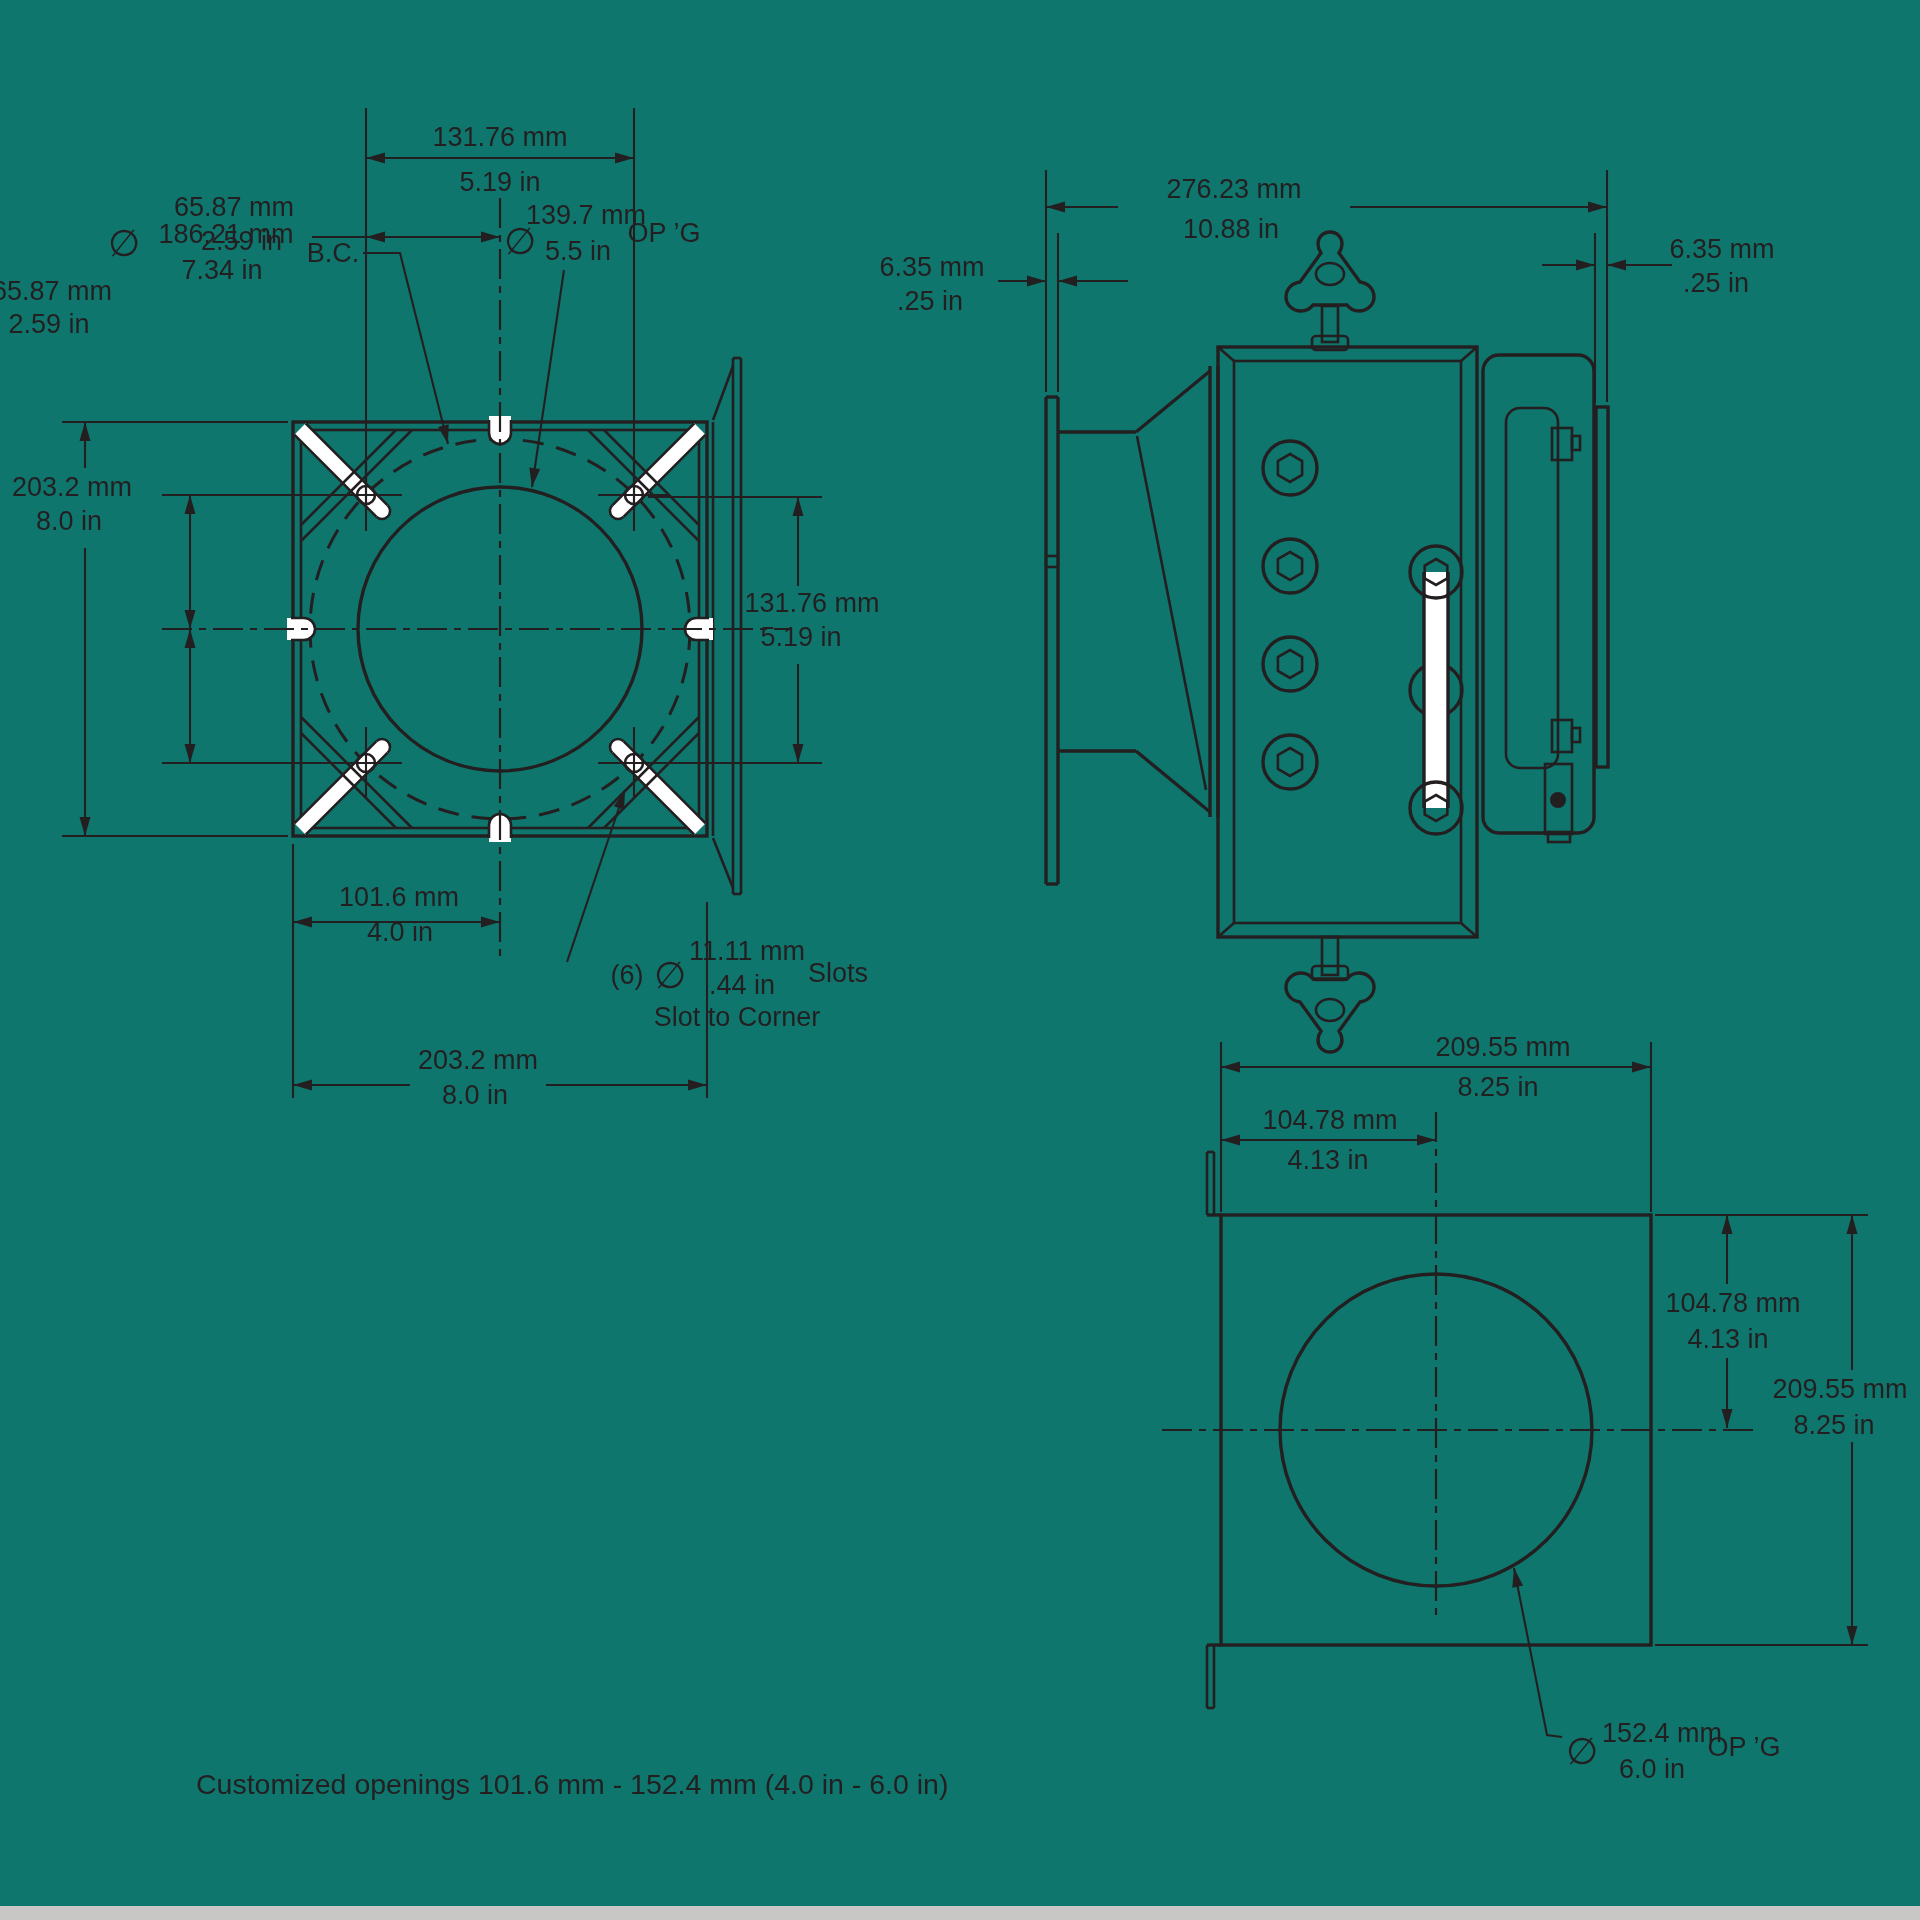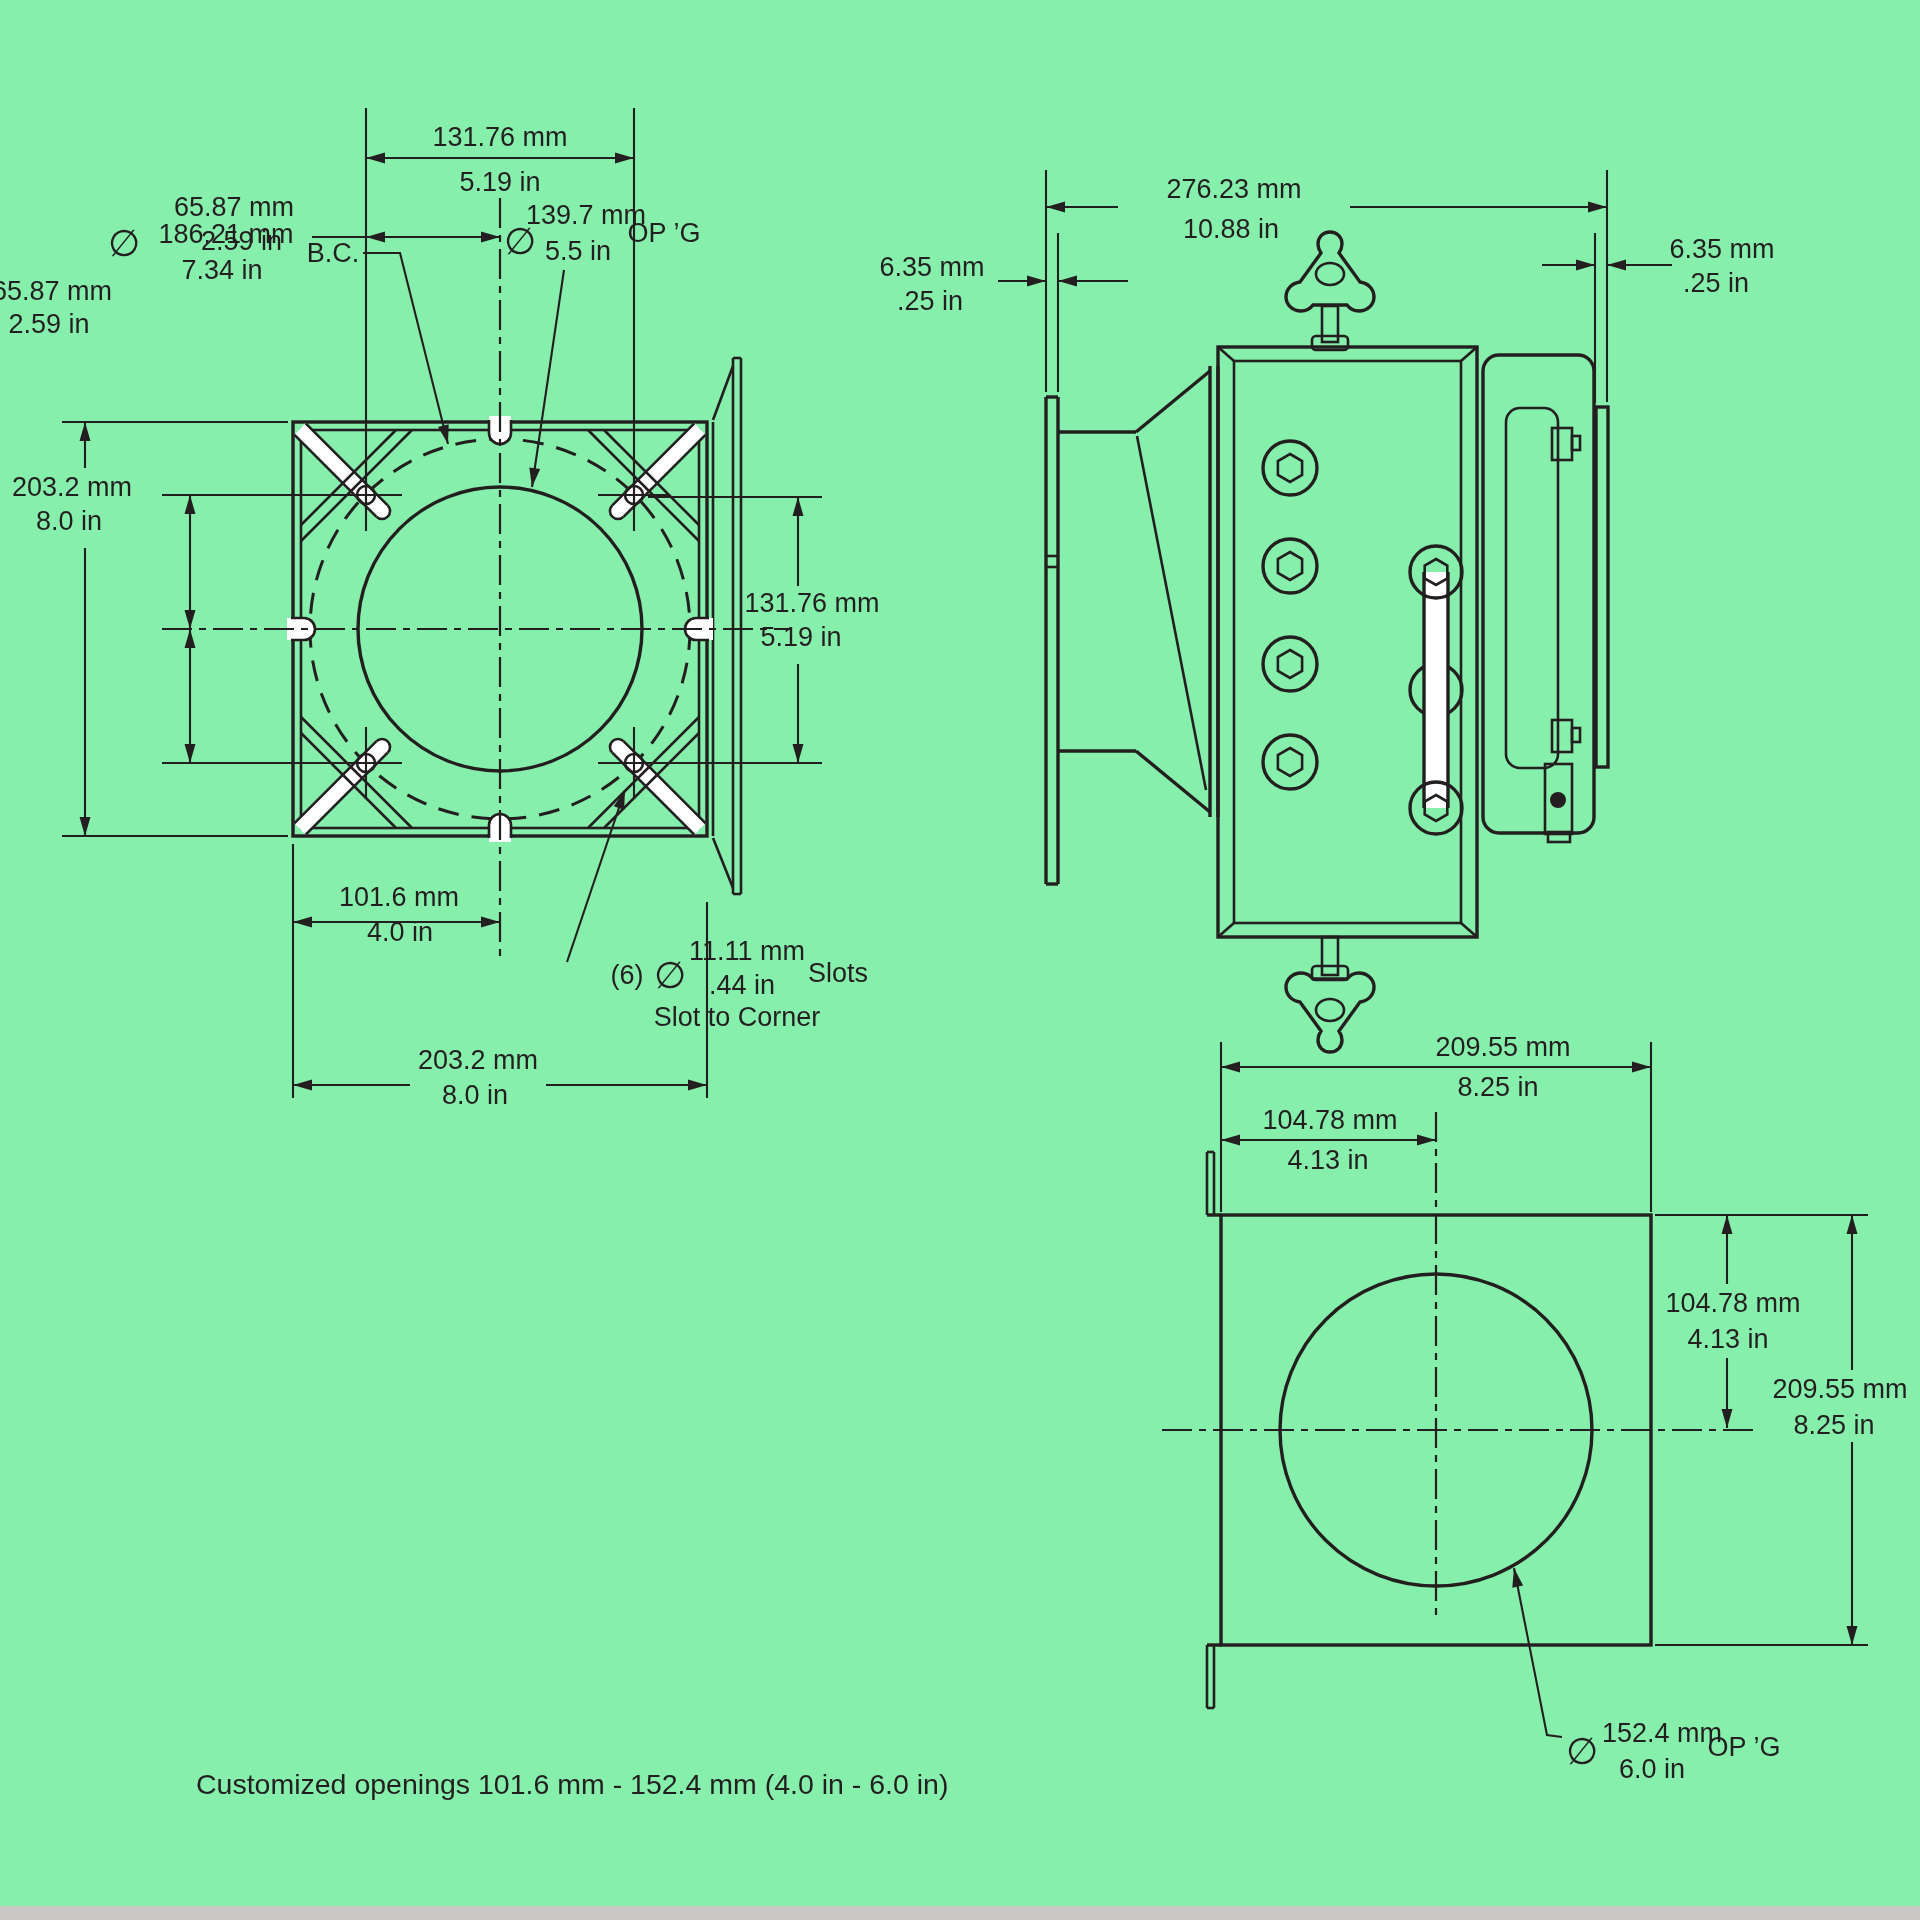--- a/index.html
+++ b/index.html
@@ -1,16 +1,16 @@
 <!DOCTYPE html>
 <html><head>
 <meta charset="utf-8">
 <style>
   html,body{margin:0;padding:0;background:#fff;}
-  .page{position:relative;width:1920px;height:1920px;background:#86efac;overflow:hidden;
+  .page{position:relative;width:1920px;height:1920px;background:#0f766e;overflow:hidden;
         font-family:"Liberation Sans", sans-serif;}
   svg{display:block}
   svg text{fill:#231f20;font-family:"Liberation Sans", sans-serif;font-size:27px;}
   svg text.big{font-size:37px;}
   svg text.foot{font-size:28.5px;}
   .ln{stroke:#231f20;fill:none;}
   .o3{stroke-width:3.4;}         
   .o2{stroke-width:2.6;}         
   .d2{stroke-width:2.1;}         
   .cl{stroke-width:2.2;stroke-dasharray:30 7 7 7;}   

